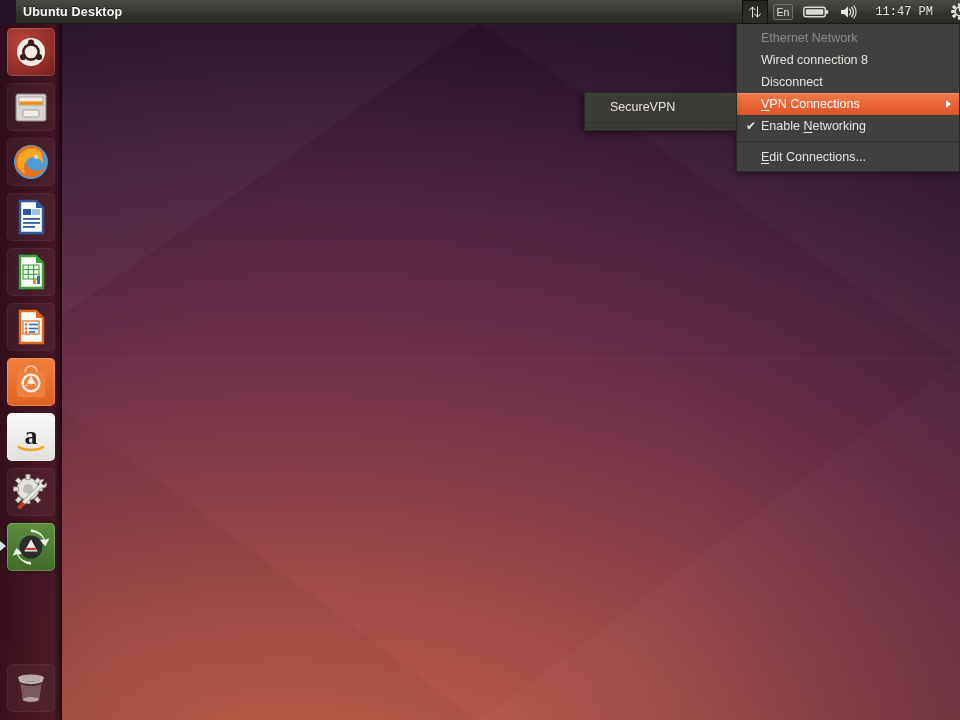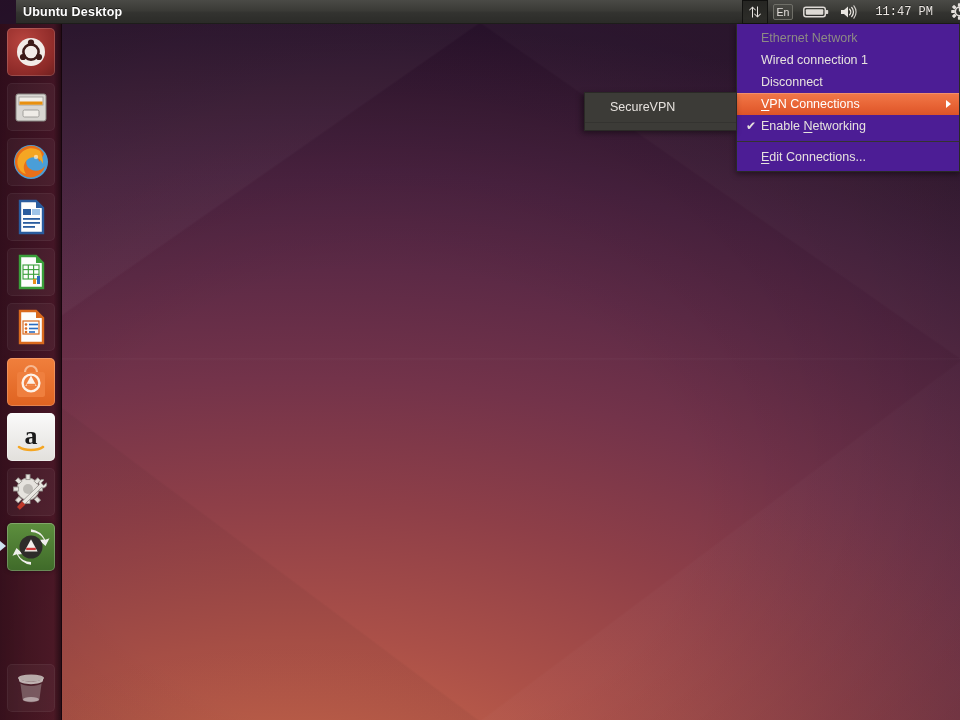--- a/index.html
+++ b/index.html
@@ -121,21 +121,21 @@
   .run-arrow {
     position:absolute; left:-7px; top:18px; width:0; height:0;
     border-top:5px solid transparent; border-bottom:5px solid transparent;
     border-left:6px solid #cfe3f2;
   }
   #trash { position:absolute; left:7px; top:640px; width:48px; height:48px; }
 
   
   #menu-main {
     position:absolute; left:736px; top:24px; width:224px;
-    background:#4c1d95;
+    background:#404040;
     border:1px solid #2a2926; border-top:none;
     box-shadow:0 2px 6px rgba(0,0,0,0.45);
     z-index:60; padding:3px 0 3px 0;
   }
   #menu-sub {
     position:absolute; left:584px; top:92px; width:153px;
     background:#3c3b37;
     border:1px solid #2a2926;
     box-shadow:-2px 2px 6px rgba(0,0,0,0.45);
     z-index:61; padding:3px 0 3px 0;
@@ -384,21 +384,21 @@
           <circle cx="8.5" cy="8.5" r="5.1" fill="#e4e0dc"></circle>
           <circle cx="8.5" cy="8.5" r="3.4" fill="#343431"></circle>
           <rect x="7.85" y="4" width="1.3" height="4.6" rx="0.6" fill="#e4e0dc"></rect>
         </svg>
       </div>
     </div>
   </div>
 
   <div id="menu-main">
     <div class="mi mi-hdr">Ethernet Network</div>
-    <div class="mi">Wired connection 1</div>
+    <div class="mi">Wired connection 8</div>
     <div class="mi">Disconnect</div>
 
     <div class="mi mi-hl">
       <span><span class="und">V</span>PN Connections</span>
       <span class="mi-arrow"></span>
     </div>
 
     <div class="mi">
       <span class="mi-check">✔</span>
       <span>Enable <span class="und">N</span>etworking</span>

